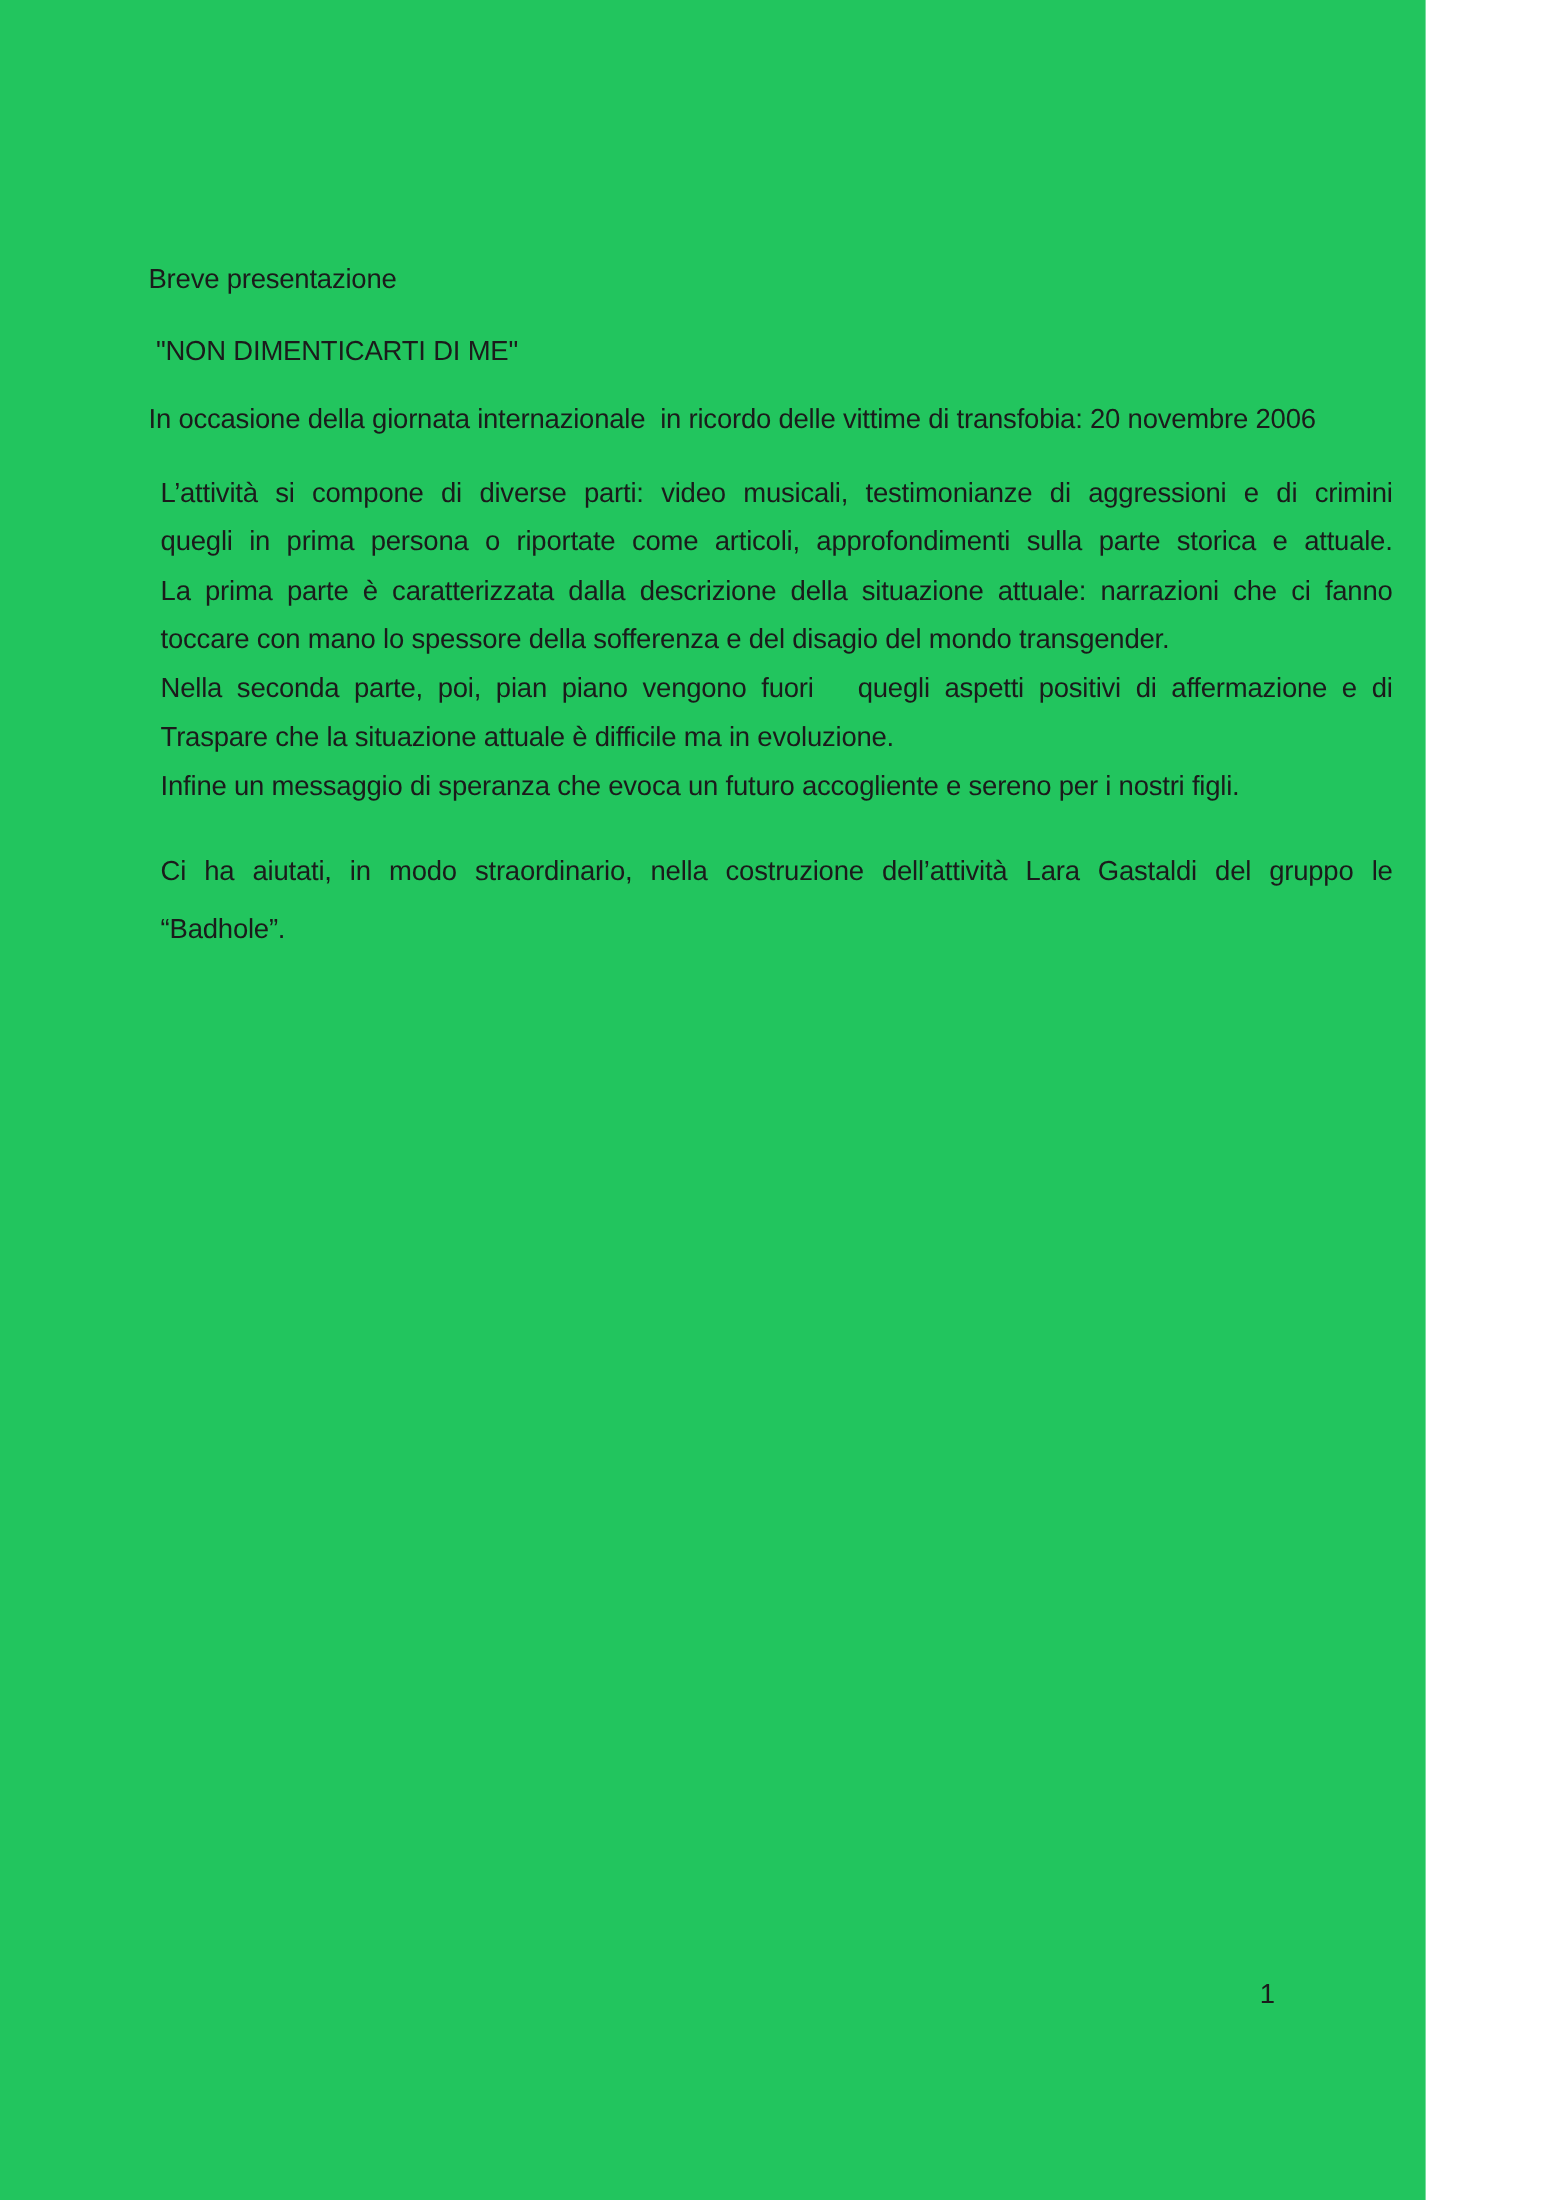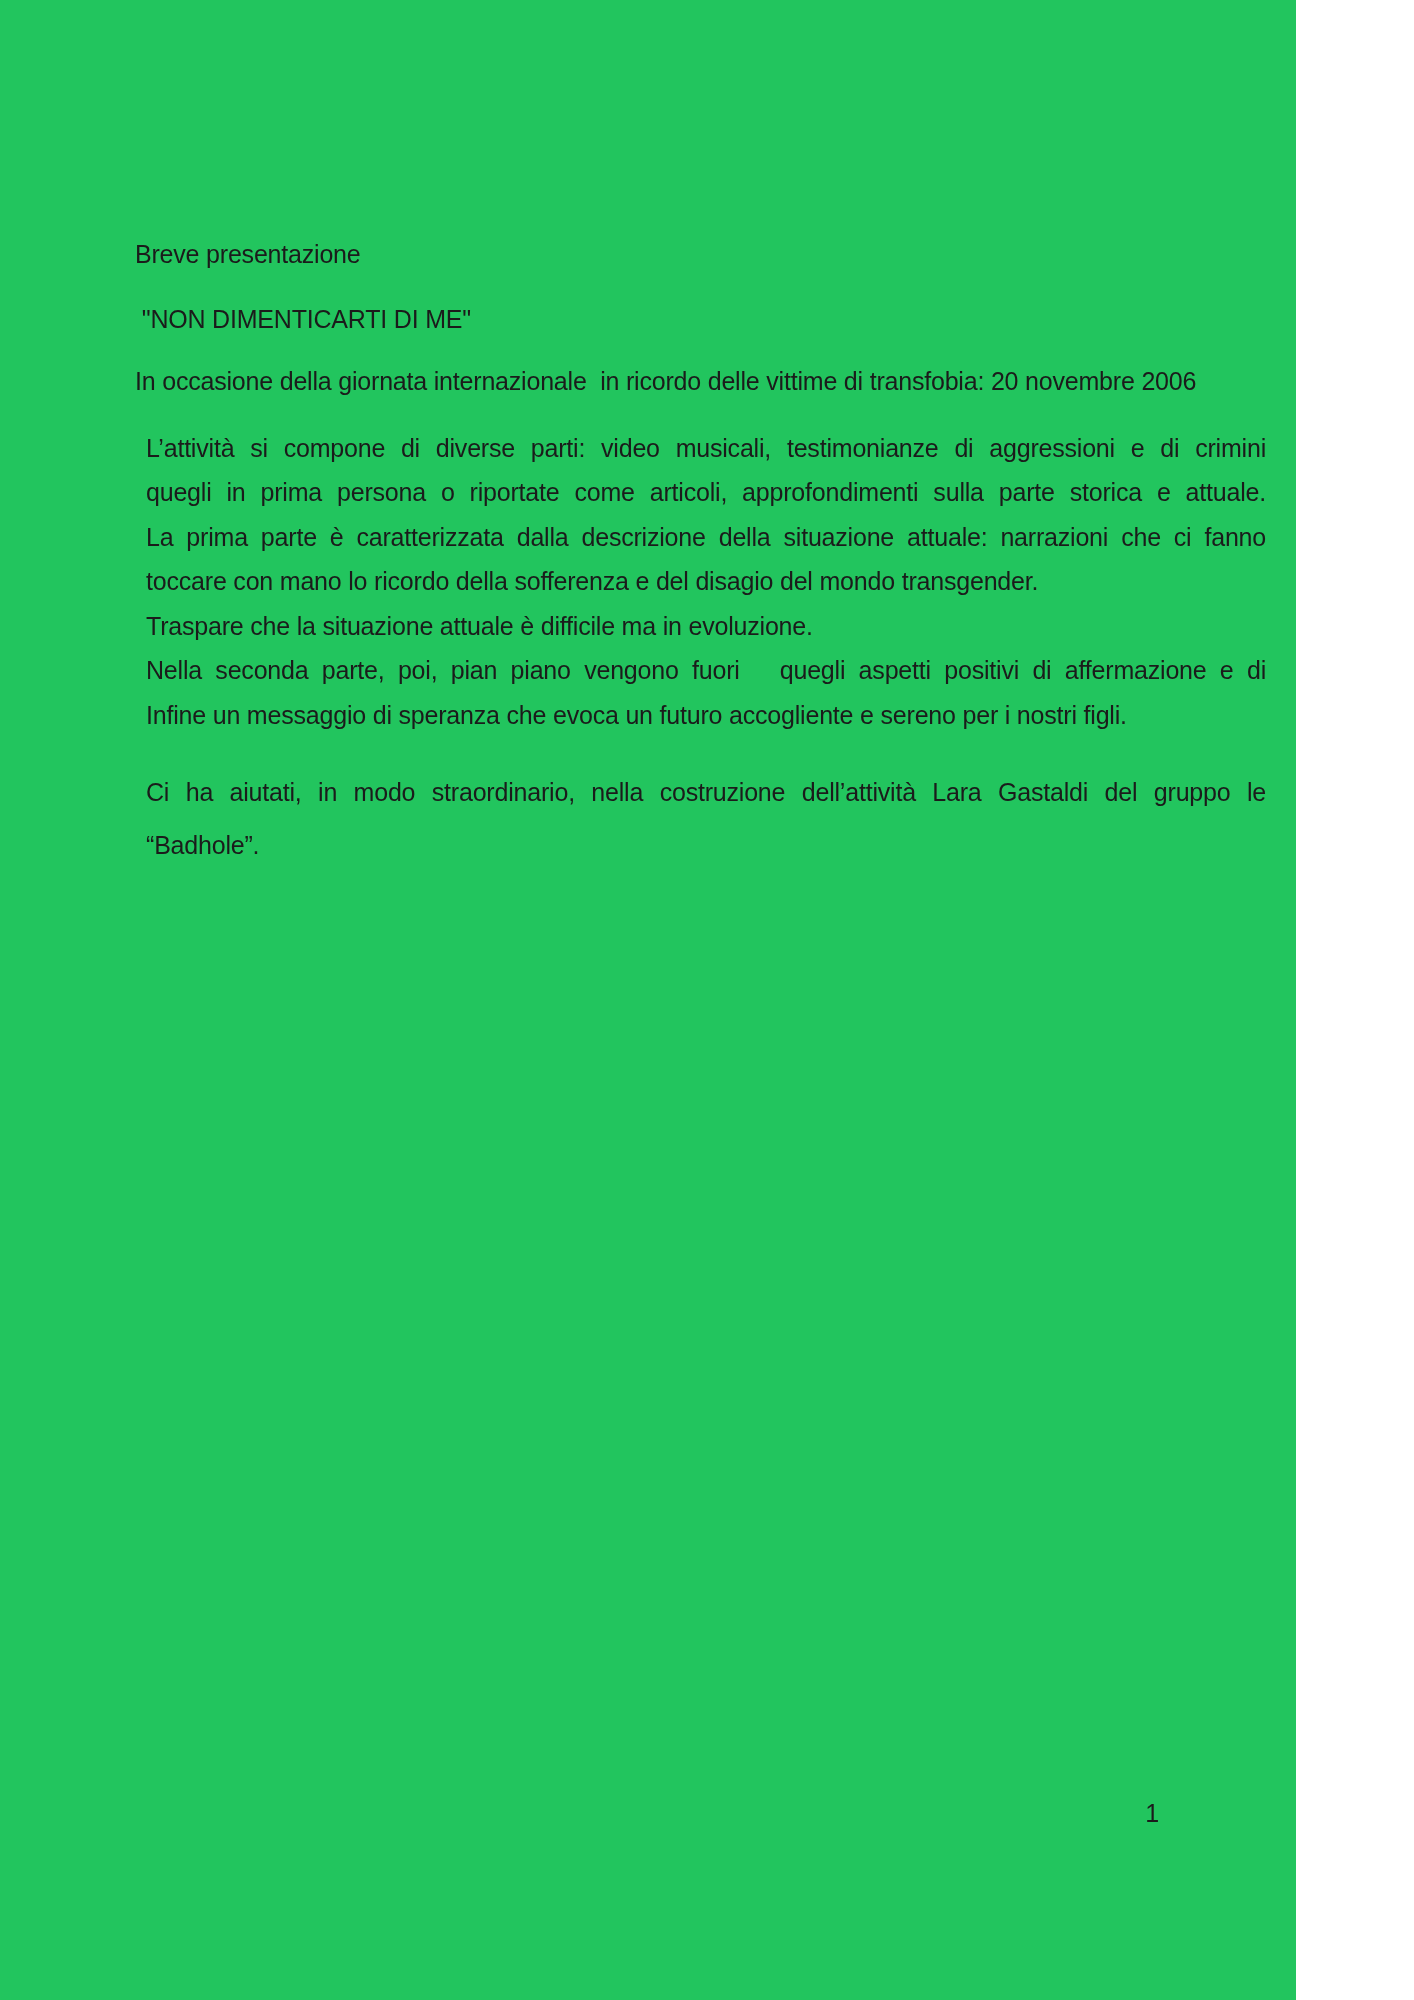--- a/index.html
+++ b/index.html
@@ -59,23 +59,23 @@
     <p class="line pre title">Breve presentazione</p>
 
     <p class="line pre subtitle"> "NON DIMENTICARTI DI ME"</p>
 
     <p class="line pre occasion">In occasione della giornata internazionale  in ricordo delle vittime di transfobia: 20 novembre 2006</p>
 
     <div class="para1">
       <p class="line just">L’attività si compone di diverse parti: video musicali, testimonianze di aggressioni e di crimini</p>
       <p class="line just">quegli in prima persona o riportate come articoli, approfondimenti sulla parte storica e attuale.</p>
       <p class="line just">La prima parte è caratterizzata dalla descrizione della situazione attuale: narrazioni che ci fanno</p>
-      <p class="line pre">toccare con mano lo ricordo della sofferenza e del disagio del mondo transgender.</p>
+      <p class="line pre">toccare con mano lo spessore della sofferenza e del disagio del mondo transgender.</p>
+      <p class="line just">Nella seconda parte, poi, pian piano vengono fuori &nbsp; quegli aspetti positivi di affermazione e di</p>
       <p class="line pre">Traspare che la situazione attuale è difficile ma in evoluzione.</p>
-      <p class="line just">Nella seconda parte, poi, pian piano vengono fuori &nbsp; quegli aspetti positivi di affermazione e di</p>
       <p class="line pre">Infine un messaggio di speranza che evoca un futuro accogliente e sereno per i nostri figli.</p>
     </div>
 
     <div class="para2">
       <p class="line just">Ci ha aiutati, in modo straordinario, nella costruzione dell’attività Lara Gastaldi del gruppo le</p>
       <p class="line pre">“Badhole”.</p>
     </div>
 
   </div>
 

